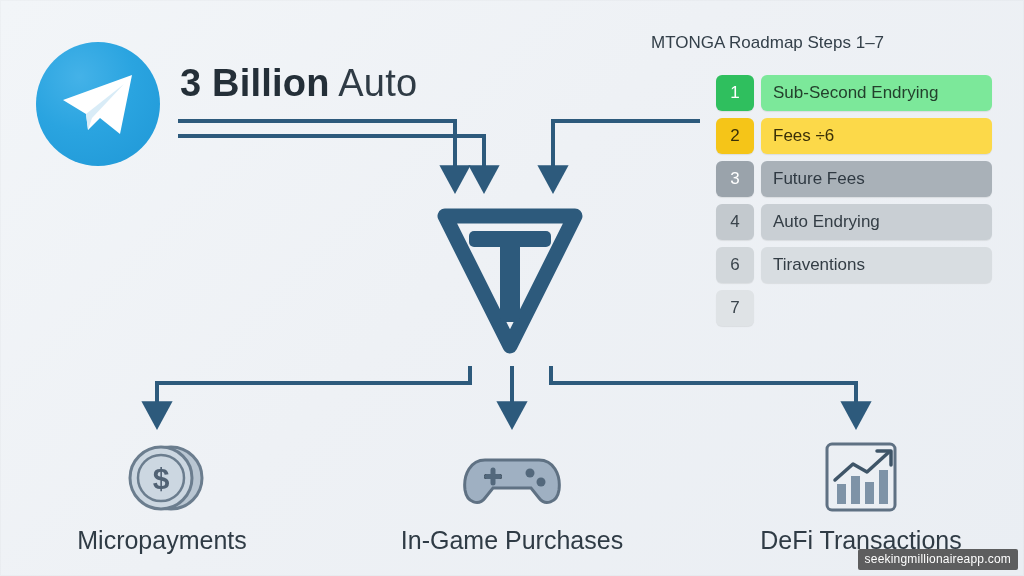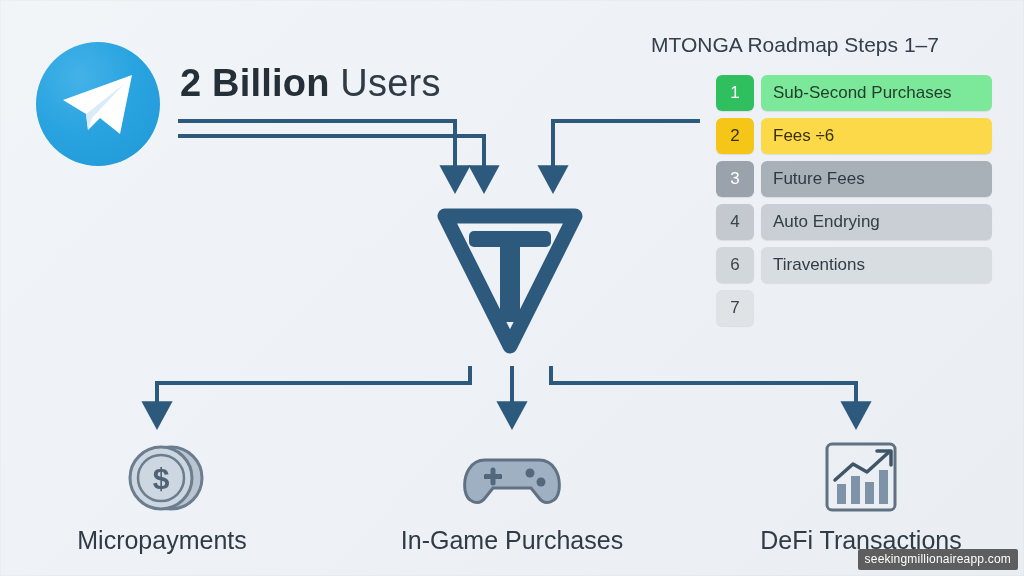--- a/index.html
+++ b/index.html
@@ -47,21 +47,21 @@
     letter-spacing: 0.2px;
     white-space: nowrap;
   }
   .headline .bold { font-weight: 700; color: #242f38; }
 
   
   .roadmap-title {
     position: absolute;
     left: 651px;
     top: 33px;
-    font-size: 21px;
+    font-size: 17px;
     color: #34404a;
     white-space: nowrap;
   }
   .roadmap {
     position: absolute;
     left: 716px;
     top: 75px;
     width: 276px;
   }
   .road-row {
@@ -154,28 +154,28 @@
 <div id="stage">
 
   <div class="tg-logo">
     <svg width="124" height="124" viewBox="0 0 124 124">
       <path d="M27 58 L96 33 L84 92 L64 76 L52 88 L50 72 Z" fill="#ffffff"></path>
       <path d="M52 88 L50 72 L88 42 L56 76 Z" fill="#d9ecf7"></path>
     </svg>
   </div>
 
   <div class="headline">
-    <span class="bold">2 Billion</span><span> Users</span>
+    <span class="bold">3 Billion</span><span> Auto</span>
   </div>
 
   <div class="roadmap-title">MTONGA Roadmap Steps 1–7</div>
   <div class="roadmap" id="roadmap-list">
       <div class="road-row">
         <div class="road-num" style="background: rgb(47, 191, 94); color: rgb(255, 255, 255);">1</div>
-        <div class="road-label" style="background: rgb(124, 232, 154); color: rgb(35, 64, 44);">Sub-Second Purchases</div>
+        <div class="road-label" style="background: rgb(124, 232, 154); color: rgb(35, 64, 44);">Sub-Second Endrying</div>
       </div>
       <div class="road-row">
         <div class="road-num" style="background: rgb(245, 197, 24); color: rgb(58, 48, 8);">2</div>
         <div class="road-label" style="background: rgb(252, 217, 73); color: rgb(58, 48, 8);">Fees ÷6</div>
       </div>
       <div class="road-row">
         <div class="road-num" style="background: rgb(154, 163, 171); color: rgb(255, 255, 255);">3</div>
         <div class="road-label" style="background: rgb(169, 177, 184); color: rgb(47, 57, 66);">Future Fees</div>
       </div>
       <div class="road-row">

